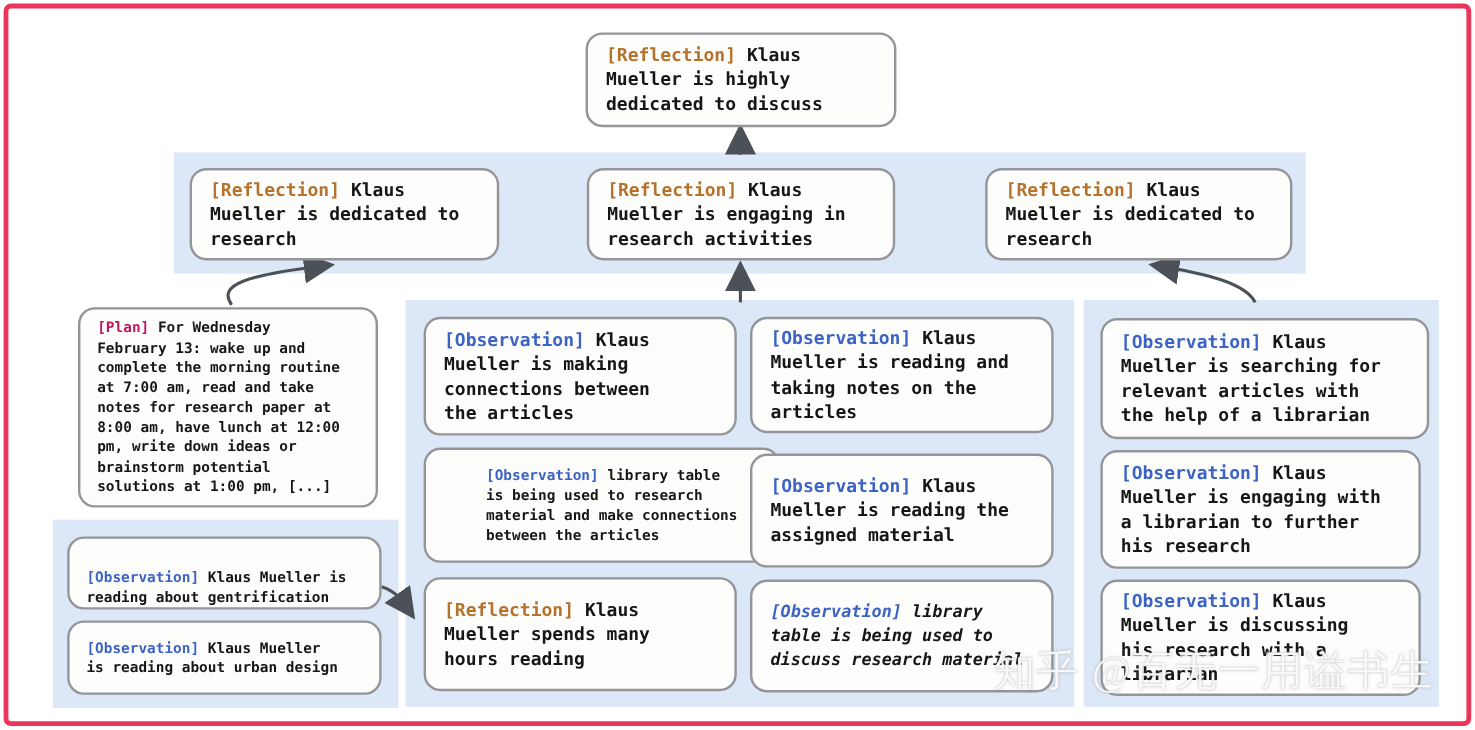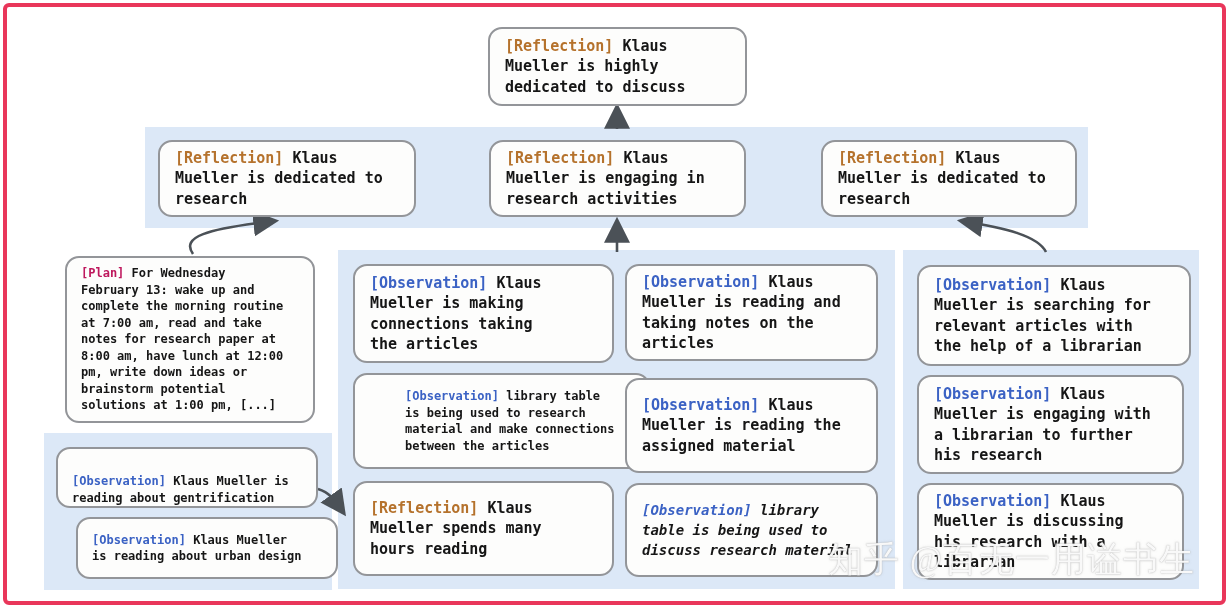--- a/index.html
+++ b/index.html
@@ -83,29 +83,29 @@
 8:00 am, have lunch at 12:00
 pm, write down ideas or
 brainstorm potential
 solutions at 1:00 pm, [...]</span></div>
   </div>
 
   <div class="node fs12" style="left:56px;top:447px;width:258px;height:57px;align-items:flex-end;">
     <div class="inner"><span class="tag-observation">[Observation]</span> <span class="body">Klaus Mueller is
 reading about gentrification</span></div>
   </div>
-  <div class="node fs12" style="left:56px;top:517px;width:258px;height:58px;margin-left:20px;">
+  <div class="node fs12" style="left:56px;top:517px;width:258px;height:58px;">
     <div class="inner"><span class="tag-observation">[Observation]</span> <span class="body">Klaus Mueller
 is reading about urban design</span></div>
   </div>
 
   <div class="node fs15" style="left:353px;top:264px;width:257px;height:95px;">
     <div class="inner"><span class="tag-observation">[Observation]</span> <span class="body">Klaus
 Mueller is making
-connections taking
+connections between
 the articles</span></div>
   </div>
   <div class="node fs12" style="left:353px;top:373px;width:257px;height:92px;padding-left:36px;">
     <div class="inner"><span class="tag-observation">[Observation]</span> <span class="body">library table
 is being used to research
 material and make connections
 between the articles</span></div>
   </div>
   <div class="node fs15" style="left:353px;top:481px;width:257px;height:91px;">
     <div class="inner"><span class="tag-reflection">[Reflection]</span> <span class="body">Klaus

